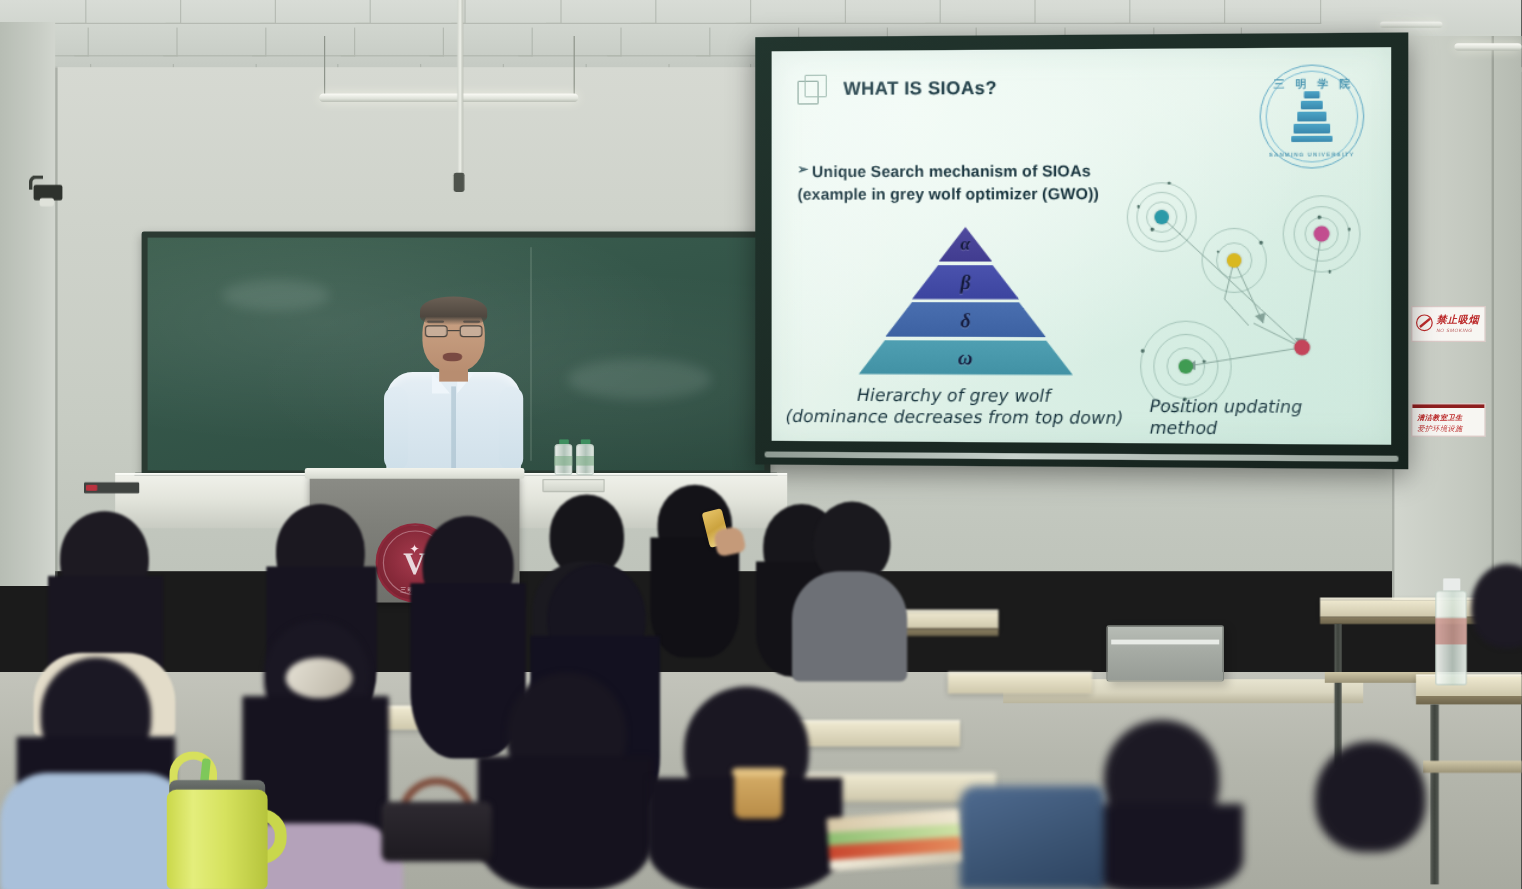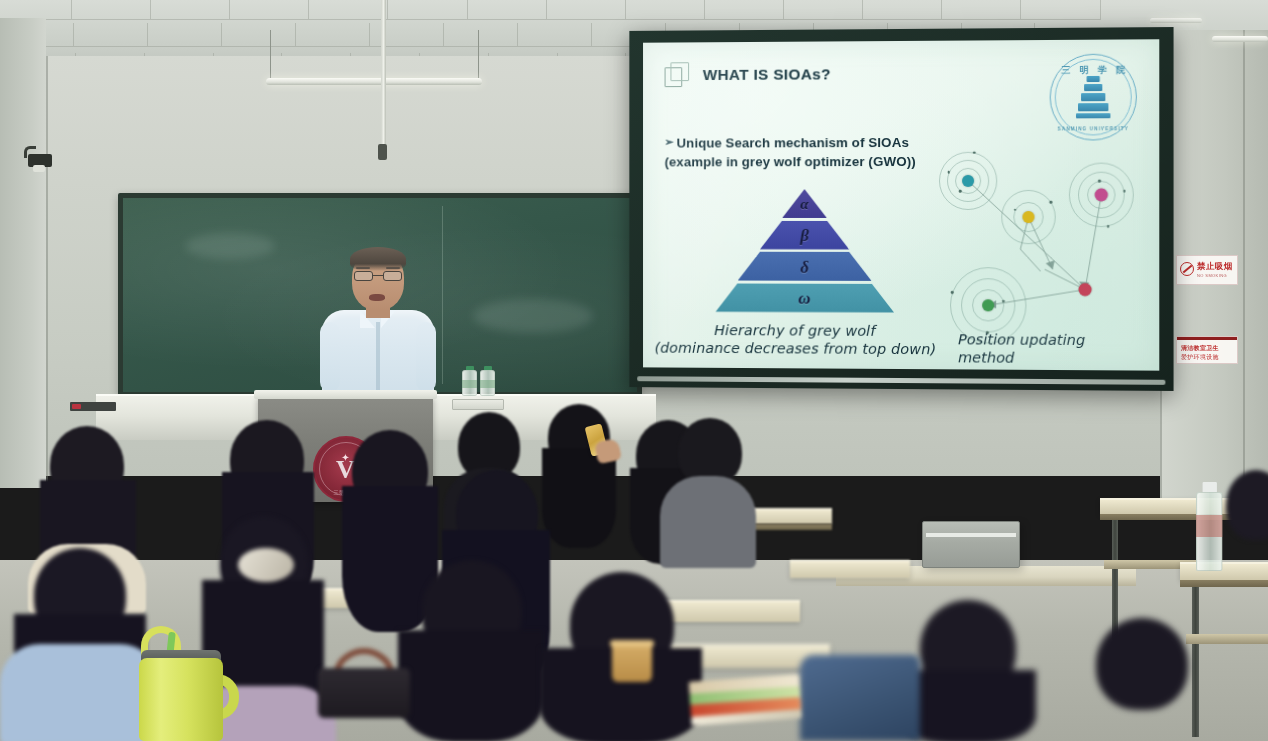--- a/index.html
+++ b/index.html
@@ -340,20 +340,21 @@
 
   .books {
     position: absolute; left: 690px; top: 678px; width: 110px; height: 42px;
     transform: rotate(-4deg);
   }
   .books .b { position: absolute; left: 0; width: 110px; border-radius: 2px; }
 
   .sign {
     position: absolute; background: rgba(252,250,246,.92);
     border: 1px solid rgba(170,120,120,.35);
+    font-style: italic;
   }
   .sign .cn { color: #bc2b2b; font-weight: 700; }
 
   .handbag {
     position: absolute; left: 318px; top: 648px; width: 92px; height: 70px;
   }
   .handbag .bag { position: absolute; left: 0; top: 20px; width: 92px; height: 50px; background: linear-gradient(180deg,#2e2a31,#1d1a20); border-radius: 6px; }
   .handbag .strap { position: absolute; left: 14px; top: 0; width: 64px; height: 34px; border: 6px solid #7d4b3a; border-bottom: none; border-radius: 32px 32px 0 0; }
 
   .tan-cup { position: absolute; left: 612px; top: 640px; width: 40px; height: 42px; background: linear-gradient(180deg,#d8b06a,#b88c47); border-radius: 4px 4px 6px 6px; }

